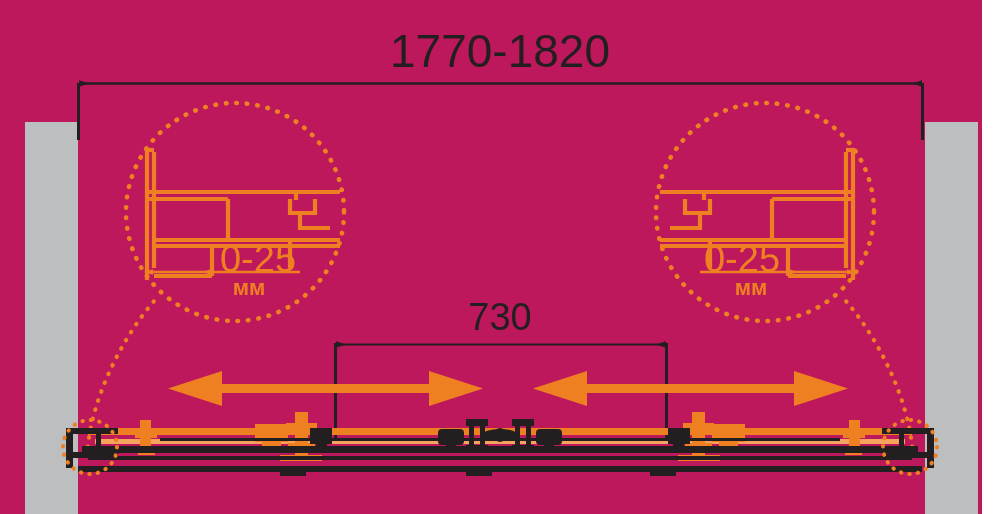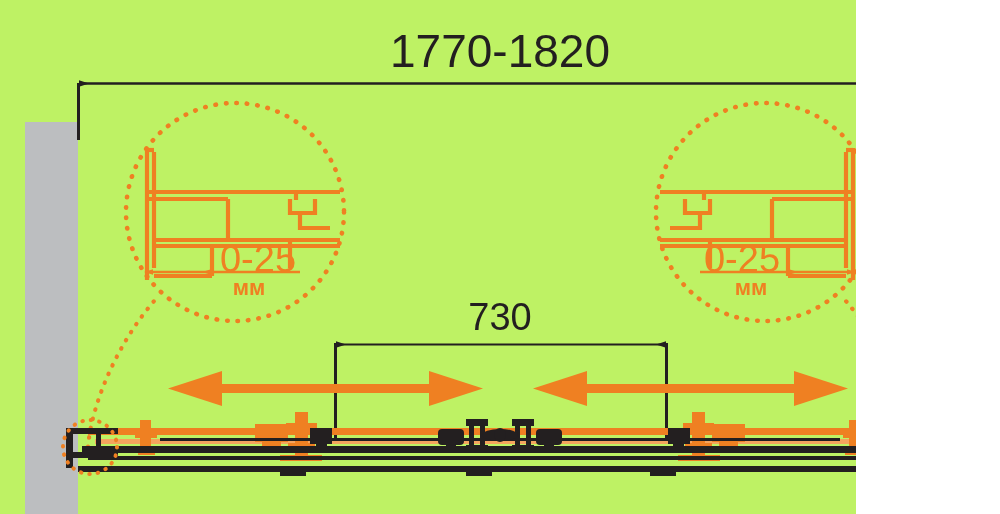--- a/index.html
+++ b/index.html
@@ -5,23 +5,23 @@
   html, body {
     margin: 0;
     padding: 0;
     background: #ffffff;
   }
   body {
     font-family: "Liberation Sans", sans-serif;
   }
   #stage {
     position: relative;
-    width: 856px;
+    width: 982px;
     height: 514px;
-    background: #bef264;
+    background: #be185d;
     overflow: hidden;
   }
   #stage svg {
     position: absolute;
     top: 0;
     left: 0;
     display: block;
   }
   .dim-text {
     font-family: "Liberation Sans", sans-serif;

